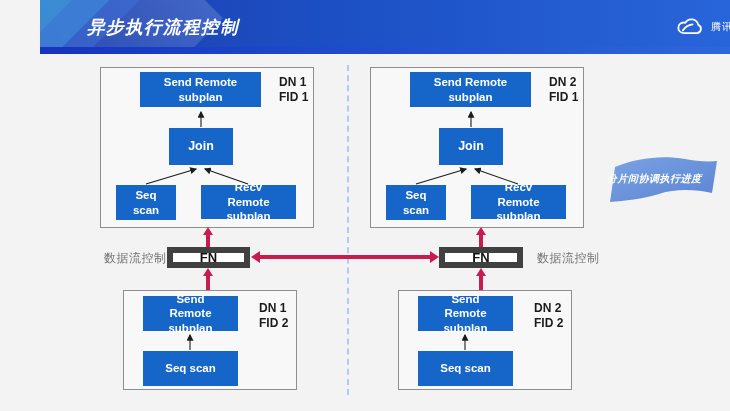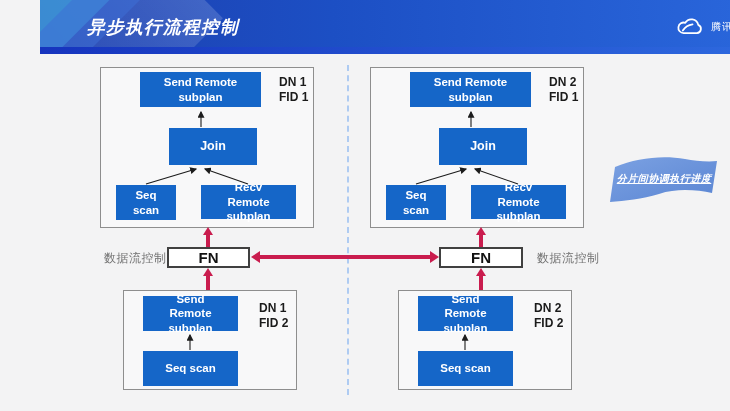--- a/index.html
+++ b/index.html
@@ -27,54 +27,54 @@
   .group{position:absolute;background:#F8F8F9;border:1px solid #8E8E8E;box-sizing:border-box;}
   .gt{width:214px;height:161px;top:67px;}
   #g1{left:100px;} #g2{left:370px;}
   .gb{width:174px;height:100px;top:290px;}
   #g3{left:123px;} #g4{left:398px;}
   .tree{position:absolute;left:0;top:0;pointer-events:none;}
   .node{position:absolute;background:#1566C8;color:#fff;font-weight:bold;
     font-size:11.5px;line-height:1.25;display:flex;align-items:center;justify-content:center;
     text-align:center;padding:17px;box-sizing:border-box;}
   .gt .n-send{left:39px;top:4px;width:121px;height:35px;}
-  .gt .n-join{left:68px;top:60px;width:88px;height:37px;font-size:12.5px;}
+  .gt .n-join{left:68px;top:60px;width:64px;height:37px;font-size:12.5px;}
   .gt .n-seq{left:15px;top:117px;width:60px;height:35px;}
   .gt .n-recv{left:100px;top:117px;width:95px;height:28px;}
   .gt .dnfid{left:178px;top:7px;}
   .gb .n-send{left:19px;top:5px;width:95px;height:35px;}
   .gb .n-seq{left:19px;top:60px;width:95px;height:35px;}
   .gb .dnfid{left:135px;top:10px;}
   .dnfid{position:absolute;color:#1b1b1b;font-weight:bold;font-size:12px;line-height:15px;white-space:nowrap;}
   
-  .fn{position:absolute;top:247px;height:21px;background:#fff;border:2px solid #404040;
+  .fn{position:absolute;top:247px;height:21px;background:#fff;border:6px solid #404040;
     box-sizing:border-box;display:flex;align-items:center;justify-content:center;
-    font-weight:bold;font-size:15px;color:#111;}
+    font-weight:bold;font-size:13px;color:#111;}
   #fn-left{left:167px;width:83px;} #fn-right{left:439px;width:84px;}
   .cap{position:absolute;top:250px;font-size:12px;color:#737373;letter-spacing:.5px;white-space:nowrap;}
   #cap-left{left:104px;} #cap-right{left:537px;}
   
   .rvu{position:absolute;width:10px;}
   .rvu .stem{position:absolute;left:3px;top:7px;bottom:0;width:4px;background:#C91C4E;}
   .rvu .head{position:absolute;left:0;top:0;width:0;height:0;
     border-left:5px solid transparent;border-right:5px solid transparent;border-bottom:8px solid #C91C4E;}
   #ra1{left:203px;top:227px;height:20px;}
   #ra2{left:203px;top:268px;height:22px;}
   #ra3{left:476px;top:227px;height:20px;}
   #ra4{left:476px;top:268px;height:22px;}
   .rh{position:absolute;left:251px;top:251px;width:188px;height:12px;}
   .rh .line{position:absolute;left:8px;right:8px;top:4px;height:4px;background:#C91C4E;}
   .rh .hl{position:absolute;left:0;top:0;width:0;height:0;
     border-top:6px solid transparent;border-bottom:6px solid transparent;border-right:9px solid #C91C4E;}
   .rh .hr{position:absolute;right:0;top:0;width:0;height:0;
     border-top:6px solid transparent;border-bottom:6px solid transparent;border-left:9px solid #C91C4E;}
   
   .ribbon{position:absolute;left:607px;top:152px;width:114px;height:56px;}
-  .ribbon-text{position:absolute;left:607px;top:172px;width:114px;text-align:center;
-    color:#fff;font-size:10px;font-weight:bold;font-style:italic;letter-spacing:.5px;text-decoration:underline;}
+  .ribbon-text{position:absolute;left:607px;top:172px;width:114px;text-align:left;
+    color:#fff;font-size:10px;font-weight:bold;font-style:italic;letter-spacing:.5px;}
 </style>
 </head>
 <body>
 
 <div class="slide">
 
   <svg width="0" height="0" style="position:absolute">
     <defs>
       <marker id="ah" markerWidth="7" markerHeight="7" refX="5" refY="3" orient="auto" markerUnits="userSpaceOnUse" viewBox="0 0 6 6">
         <path d="M0,0 L6,3 L0,6 Z" fill="#1c1c1c"></path>

